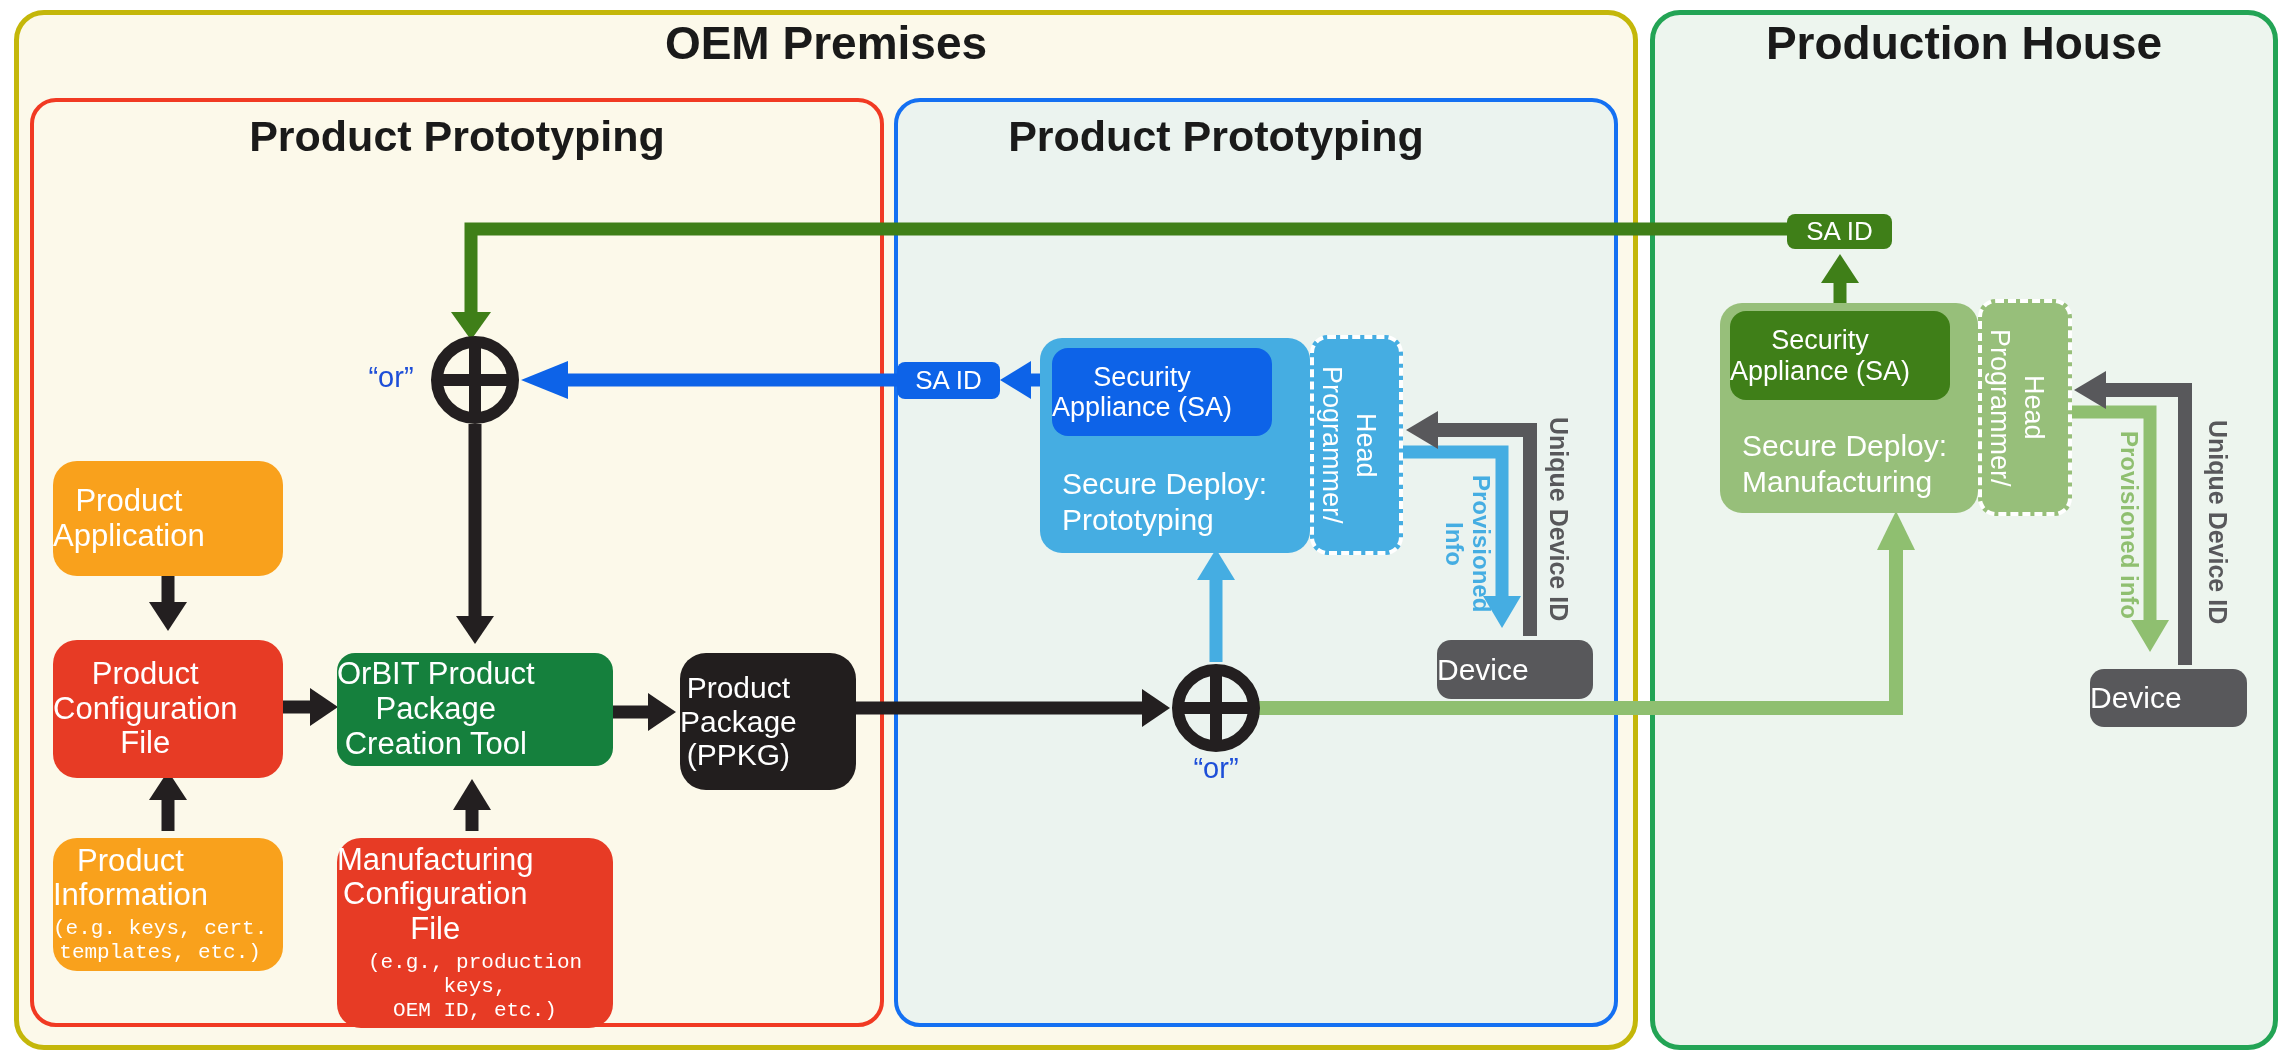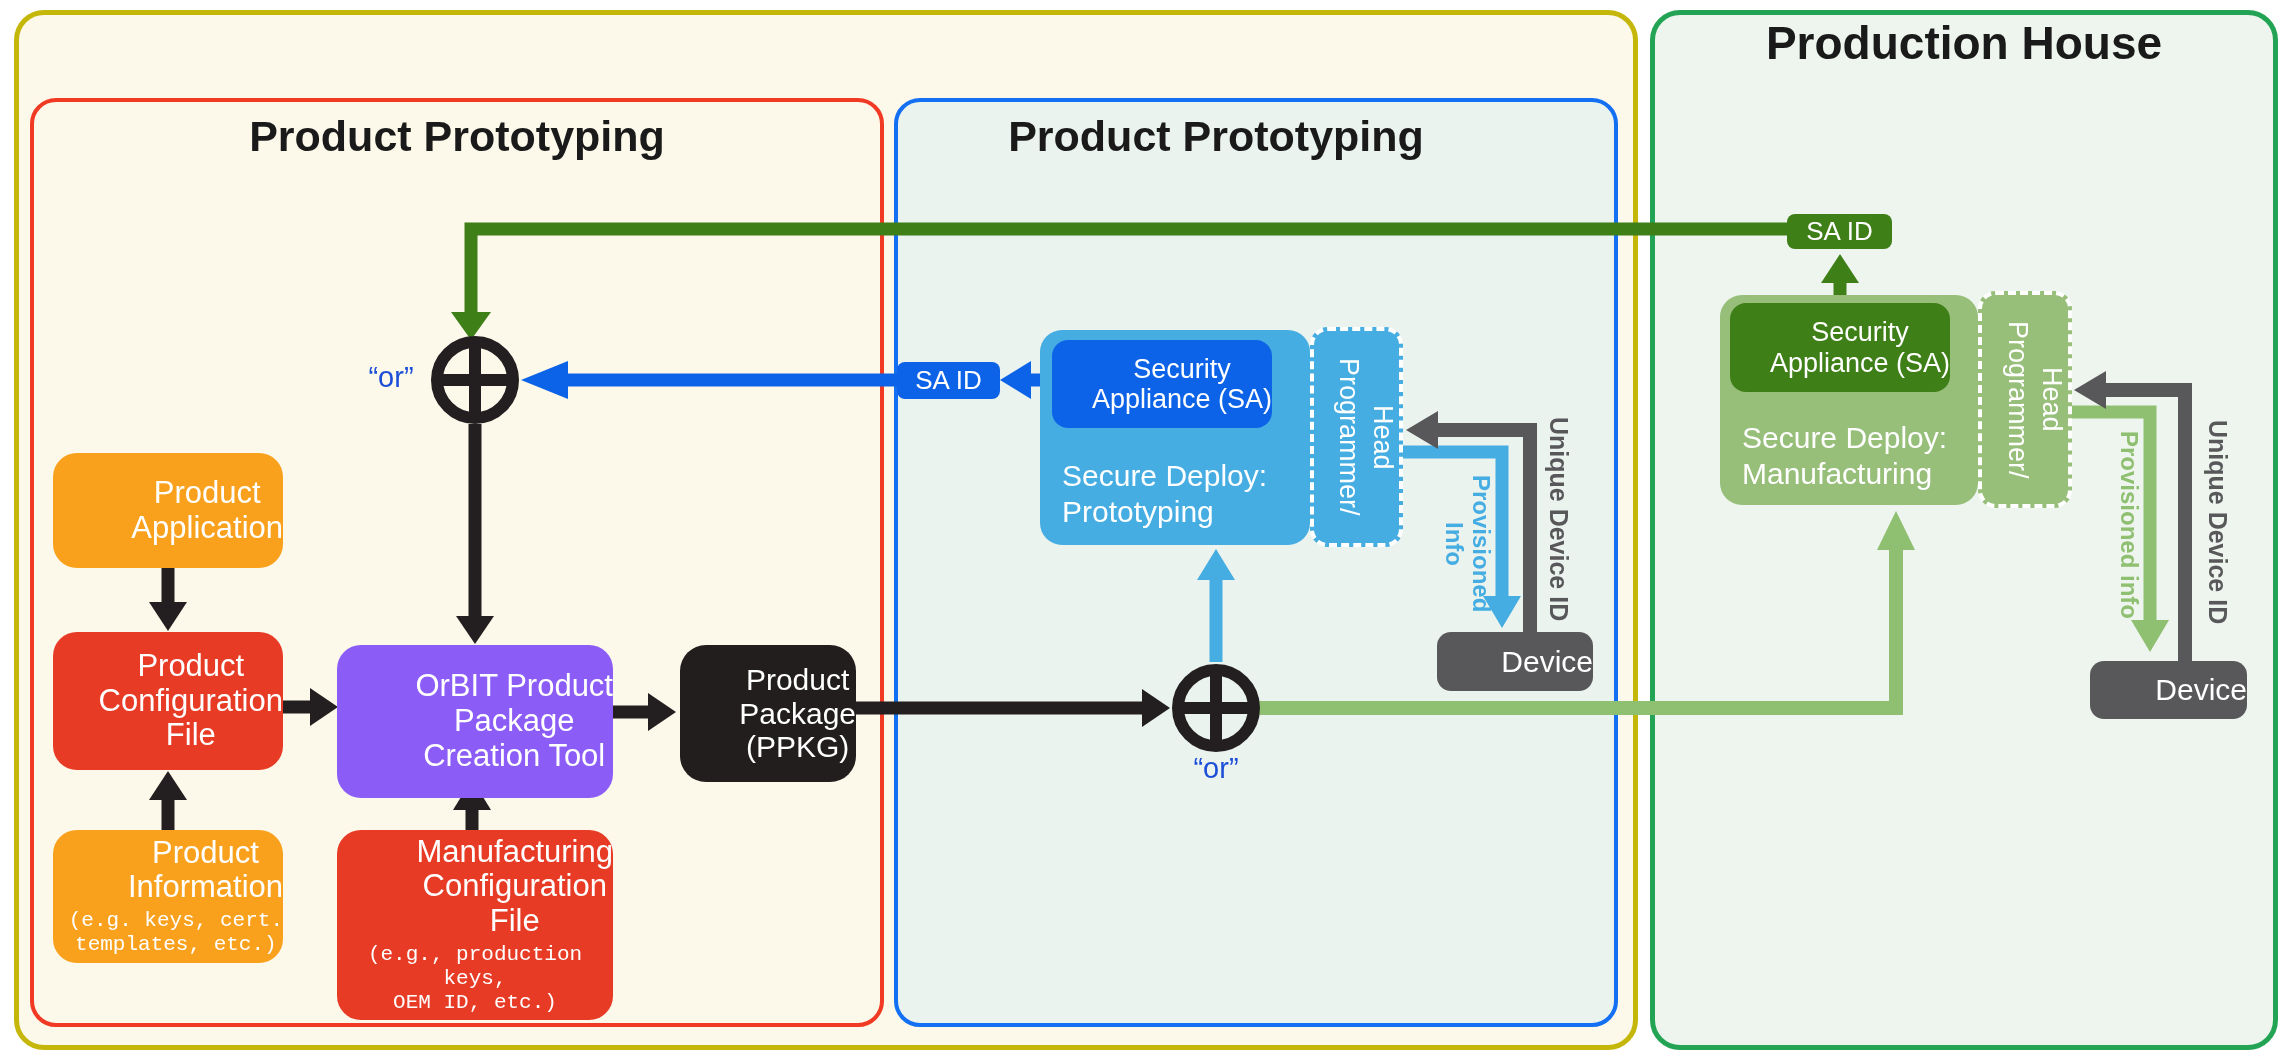--- a/index.html
+++ b/index.html
@@ -13,28 +13,28 @@
   #panel-dev{left:30px;top:98px;width:854px;height:929px;background:#FCF9EA;border:4px solid #F13A23;border-radius:26px;}
   #panel-proto{left:894px;top:98px;width:724px;height:929px;background:#EBF3EF;border:4px solid #1470F2;border-radius:26px;}
 
   .panel-title{position:absolute;font-weight:bold;color:#1A1A1A;text-align:center;letter-spacing:0;}
   #title-oem{left:14px;top:16px;width:1624px;font-size:46px;}
   #title-production{left:1650px;top:16px;width:628px;font-size:46px;}
   #title-dev{left:30px;top:112px;width:854px;font-size:43px;}
   #title-proto{left:854px;top:112px;width:724px;font-size:43px;}
 
   .box{position:absolute;box-sizing:border-box;color:#ffffff;display:flex;flex-direction:column;
-       align-items:flex-end;justify-content:center;text-align:center;white-space:pre-line;
-       border-radius:24px;font-size:31px;line-height:1.12;}
+       align-items:flex-start;justify-content:center;text-align:center;white-space:pre-line;
+       border-radius:24px;font-size:31px;line-height:1.12;margin-top:8px;}
   .box .note{font-size:21px;line-height:1.15;margin-top:4px;font-family:Liberation Mono, monospace;}
 
   #box-product-application{left:53px;top:453px;width:230px;height:115px;background:#F9A11C;}
   #box-product-configuration{left:53px;top:632px;width:230px;height:138px;background:#E73B25;}
   #box-product-information{left:53px;top:830px;width:230px;height:133px;background:#F9A11C;}
-  #box-orbit{left:337px;top:645px;width:276px;height:153px;background:#8b5cf6;}
+  #box-orbit{left:337px;top:645px;width:276px;height:113px;background:#15803d;border-radius:18px;}
   #box-manufacturing{left:337px;top:830px;width:276px;height:190px;background:#E73B25;}
   #box-ppkg{left:680px;top:645px;width:176px;height:137px;background:#221E1E;font-size:30px;border-radius:26px;}
 
   #box-secure-proto{left:1040px;top:330px;width:270px;height:215px;background:#45ADE2;border-radius:22px;}
   #box-secure-proto .deploy-label{position:absolute;left:22px;bottom:16px;text-align:left;white-space:pre-line;font-size:30px;line-height:1.18;color:#fff;}
   #box-sa-proto{left:1052px;top:340px;width:220px;height:88px;background:#0D63E8;border-radius:16px;font-size:27px;}
   #box-proghead-proto{left:1310px;top:327px;width:93px;height:220px;background:#45ADE2;border-radius:18px;border:4px dashed #ffffff;}
   #label-said-proto{left:897px;top:362px;width:103px;height:37px;background:#0D63E8;border-radius:8px;font-size:26px;}
   #box-device-proto{left:1437px;top:632px;width:156px;height:59px;background:#58585B;border-radius:14px;font-size:30px;}
 
@@ -69,20 +69,21 @@
 <body>
 
 <div id="canvas">
 
   <div class="layer-panels">
     <div class="panel" id="panel-oem"></div>
     <div class="panel" id="panel-production"></div>
     <div class="panel" id="panel-dev"></div>
     <div class="panel" id="panel-proto"></div>
 
+    <div class="panel-title" id="title-oem">OEM Premises</div>
     <div class="panel-title" id="title-production">Production House</div>
     <div class="panel-title" id="title-dev">Product Prototyping</div>
     <div class="panel-title" id="title-proto">Product Prototyping</div>
   </div>
 
   <svg id="arrow-svg" viewBox="0 0 2288 1057" xmlns="http://www.w3.org/2000/svg">
 
     <g stroke="#3F7F18" fill="#3F7F18">
       <path d="M1787 229 H471 V314" fill="none" stroke-width="13"></path>
       <polygon points="451,312 491,312 471,340" stroke="none"></polygon>

